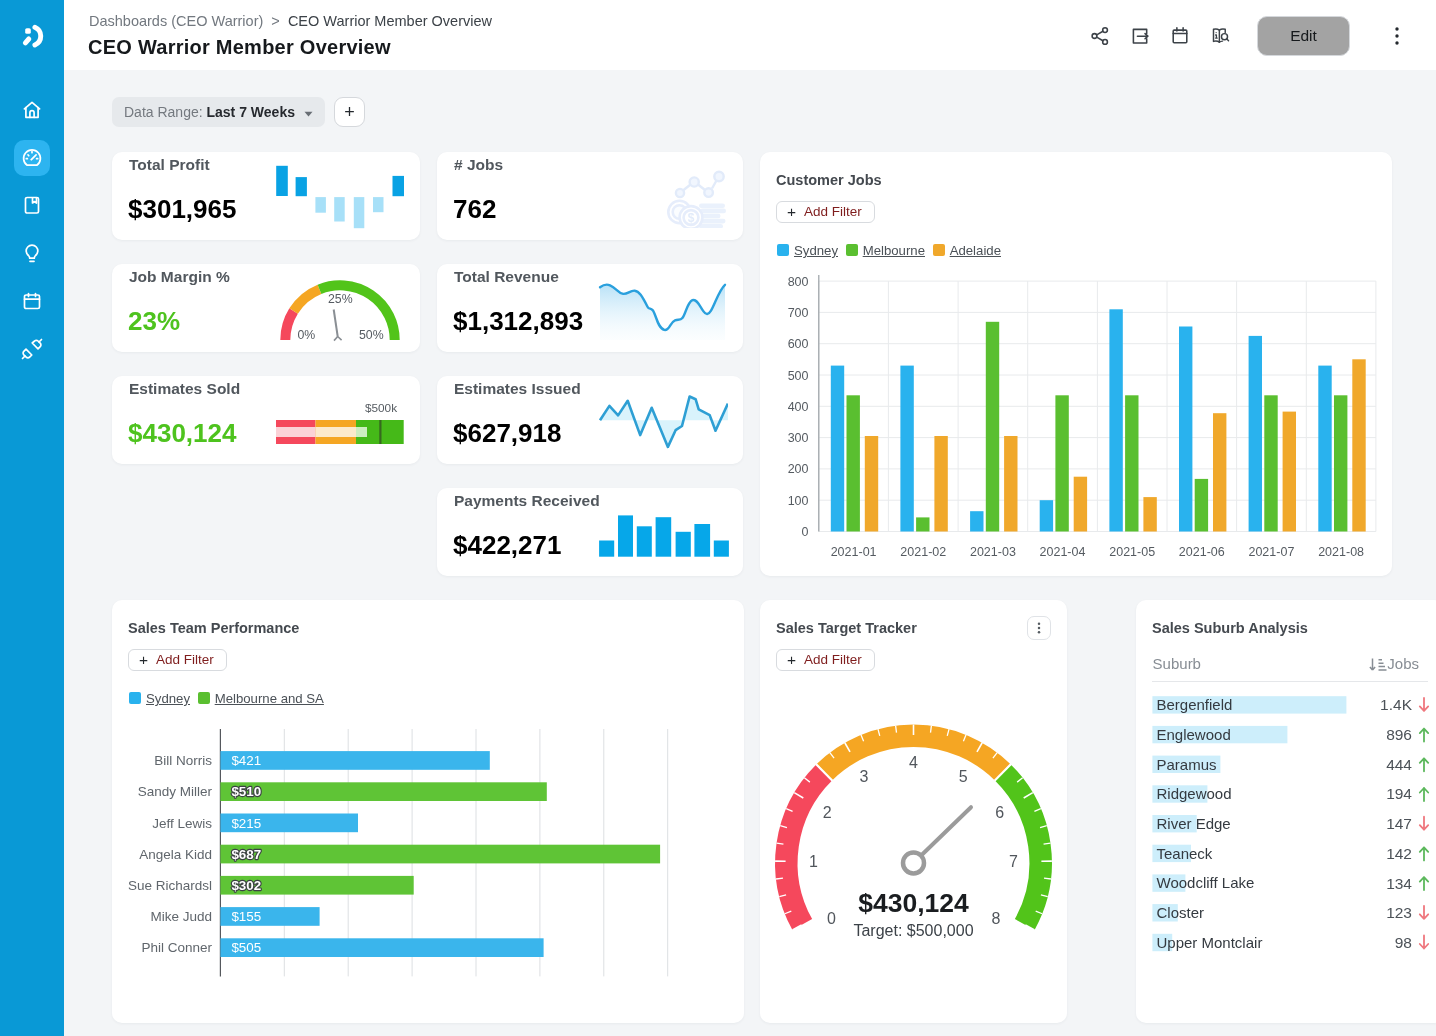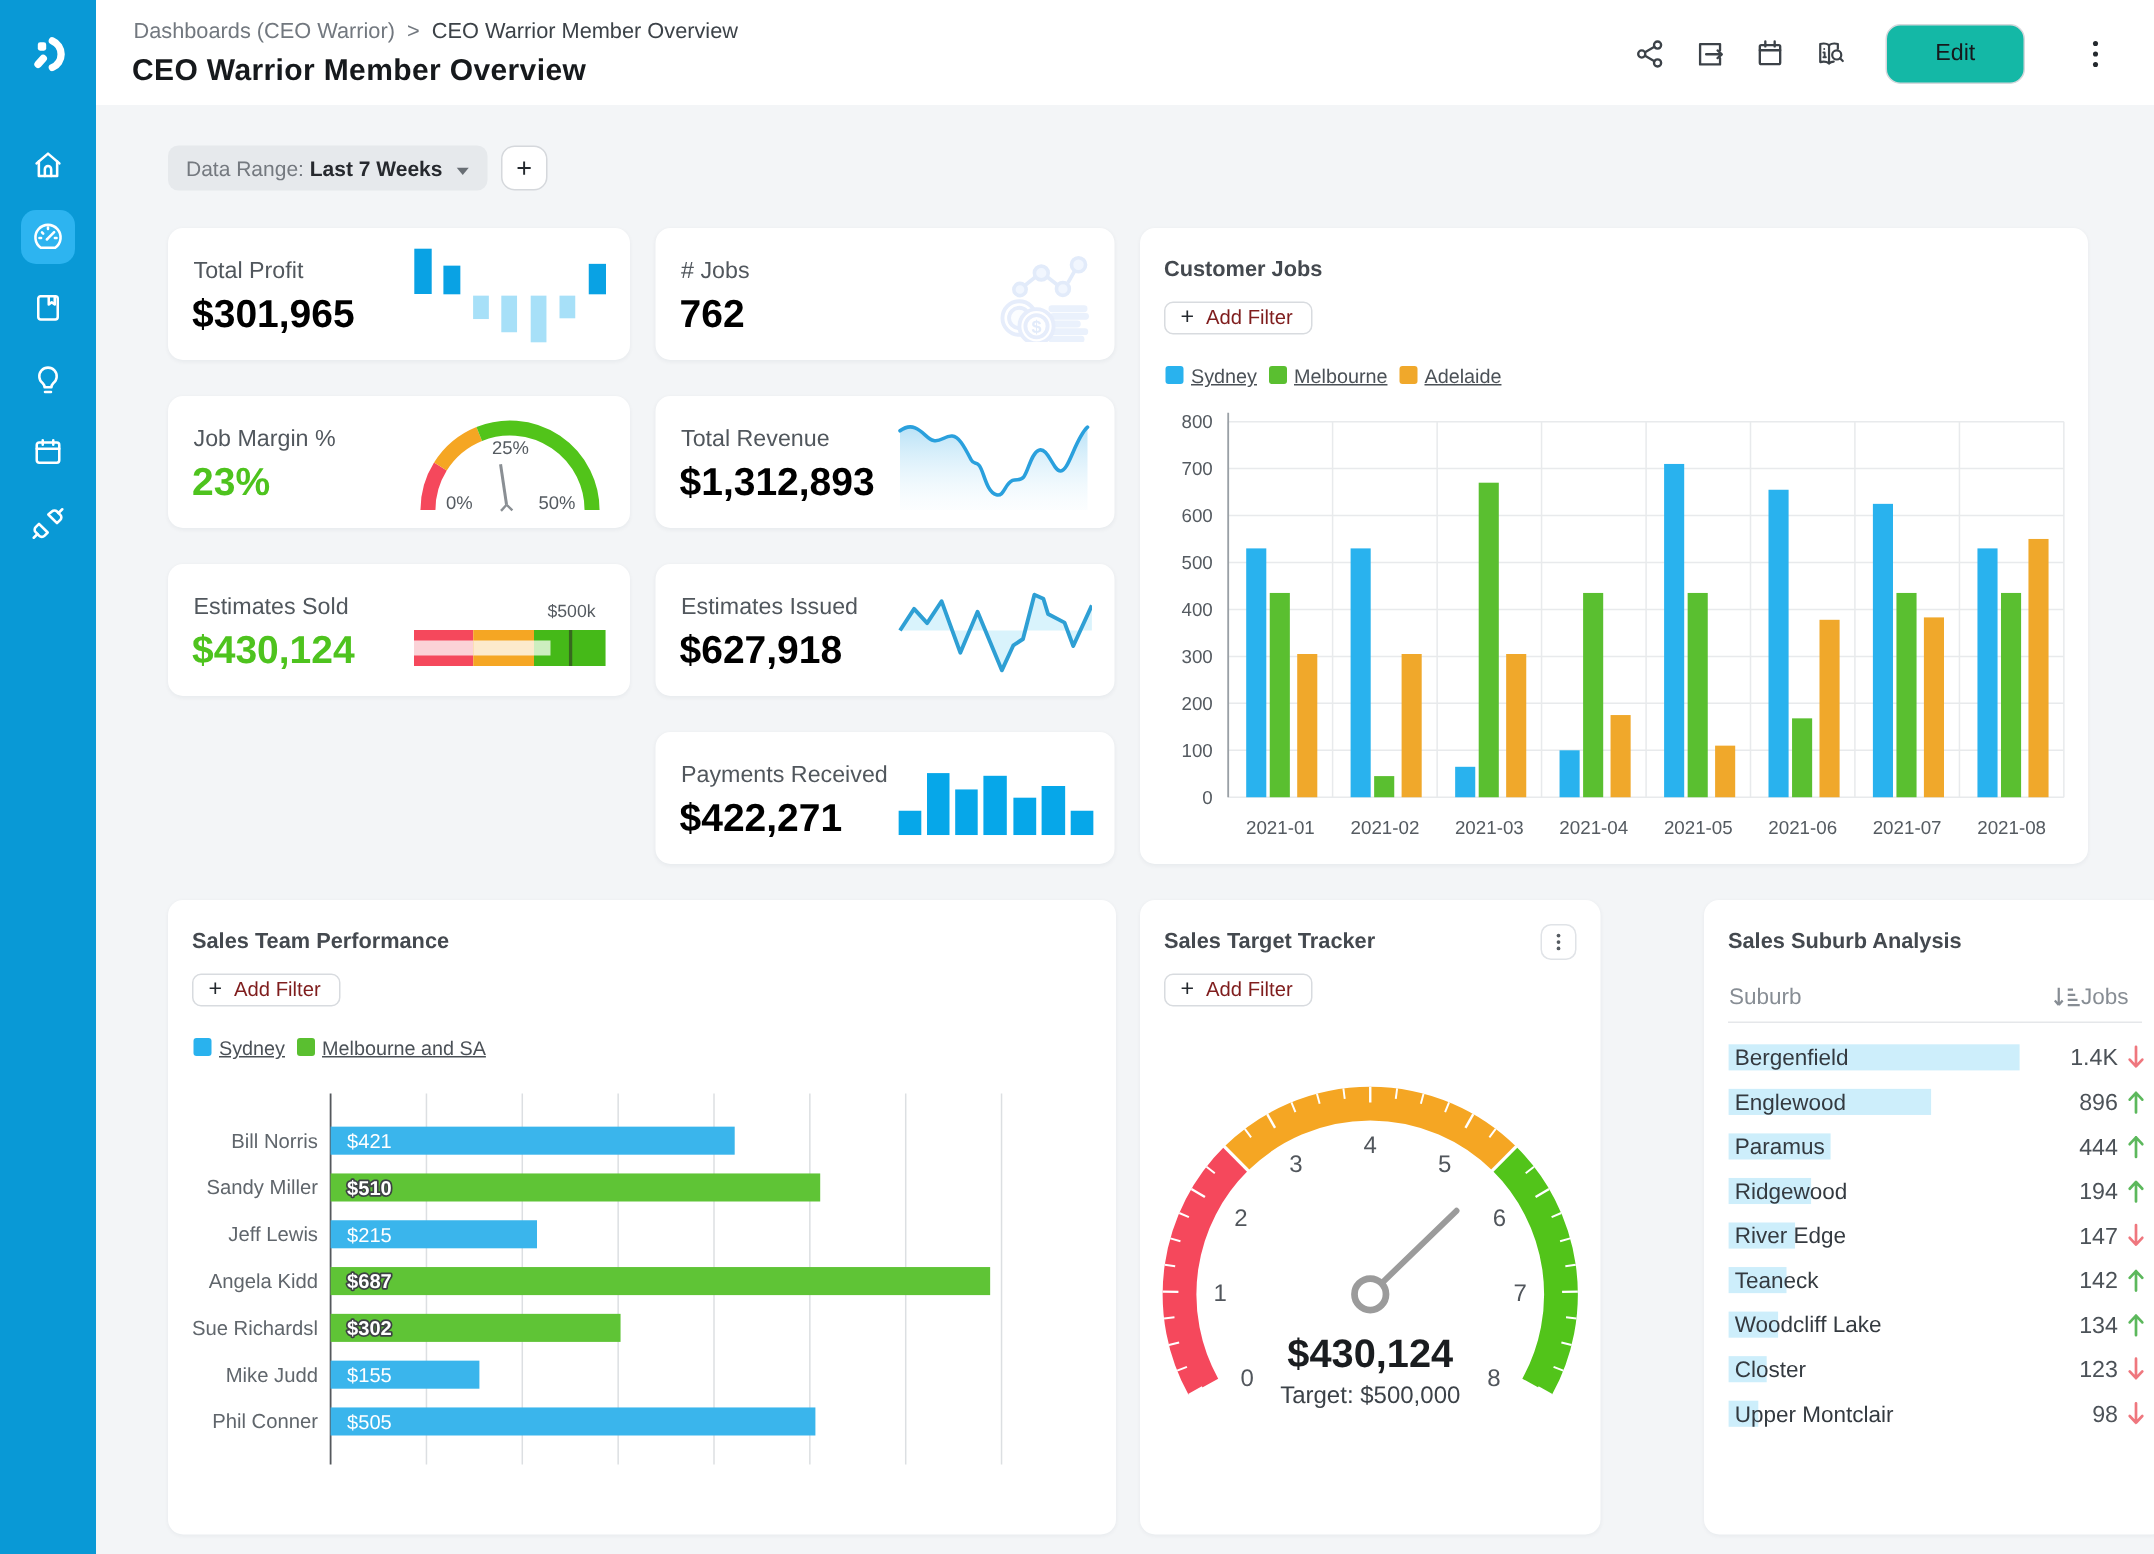--- a/index.html
+++ b/index.html
@@ -9,29 +9,29 @@
   .content-bg { position:absolute; left:64px; top:70px; right:0; bottom:0; background:#f3f5f7; }
   
   .sidebar { position:absolute; left:0; top:0; width:64px; height:1036px; background:#0999d6; z-index:5; }
   .side-ico { position:absolute; left:20px; width:24px; height:24px; }
   .active-tile { position:absolute; left:14px; top:140px; width:36px; height:36px; background:#2db4f0; border-radius:10px; }
   
   .crumb { position:absolute; left:89px; top:13px; font-size:14.5px; color:#72787f; }
   .crumb .dark { color:#3c4248; }
   .title { position:absolute; left:88px; top:36px; font-size:20px; font-weight:bold; color:#16191c; letter-spacing:0.25px; }
   .hico { position:absolute; top:25px; width:22px; height:22px; }
-  .edit-btn { position:absolute; left:1257px; top:16px; width:93px; height:40px; border:1px solid #d5d8dc; border-radius:10px; background:#14b8a6; font-size:15.5px; color:#16191c; text-align:center; line-height:38px; }
+  .edit-btn { position:absolute; left:1257px; top:16px; width:93px; height:40px; border:1px solid #d5d8dc; border-radius:10px; background:#a3a3a3; font-size:15.5px; color:#16191c; text-align:center; line-height:38px; }
   .kebab { position:absolute; left:1390px; top:25px; width:14px; height:22px; }
   
   .chip { position:absolute; left:112px; top:97px; height:30px; background:#e6e9ec; border-radius:7px; font-size:14px; color:#74797f; line-height:30px; padding:0 12px; }
   .chip b { color:#26292e; }
   .plusbtn { position:absolute; left:334px; top:97px; width:31px; height:30px; background:#fff; border:1px solid #d5d8dc; border-radius:9px; color:#24292e; text-align:center; line-height:28px; font-size:18px; }
   
   .card { position:absolute; background:#fff; border-radius:10px; box-shadow:0 1px 3px rgba(20,30,50,0.05); }
-  .kpi-label { position:absolute; left:17px; top:20px; font-size:15.5px; color:#51575d; }
+  .kpi-label { position:absolute; left:17px; top:4px; font-size:15.5px; color:#51575d;font-weight:bold; }
   .kpi-value { position:absolute; left:16px; top:42px; font-size:26px; font-weight:bold; color:#000000; }
   .green { color:#4ec31e; }
   .panel-title { position:absolute; left:16px; top:20px; font-size:14.5px; font-weight:bold; color:#44494f; }
   .addfilter { position:absolute; left:16px; top:49px; height:22px; border:1px solid #d8dbdf; border-radius:6px; background:#fff; font-size:13.5px; color:#7f1d1d; line-height:20px; padding:0 12px 0 27px;text-align:center; }
   .addfilter::before { content:"+"; position:absolute; left:10px; top:0; font-size:15.5px; line-height:20px; color:#24292e; }
   .legend { position:absolute; font-size:13.2px; color:#4b5157; }
   .legend span.sq { display:inline-block; width:12px; height:12px; border-radius:2px; margin-right:5px; vertical-align:-1px; }
   .legend span.lbl { margin-right:4px;text-decoration:underline; }
   svg text { font-family:"Liberation Sans", sans-serif; }
 </style>

